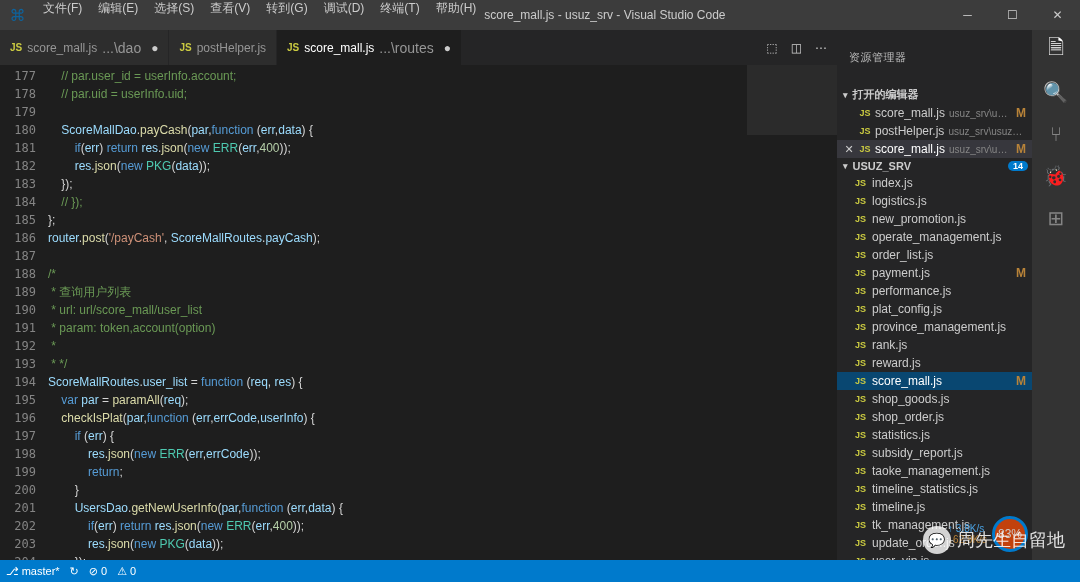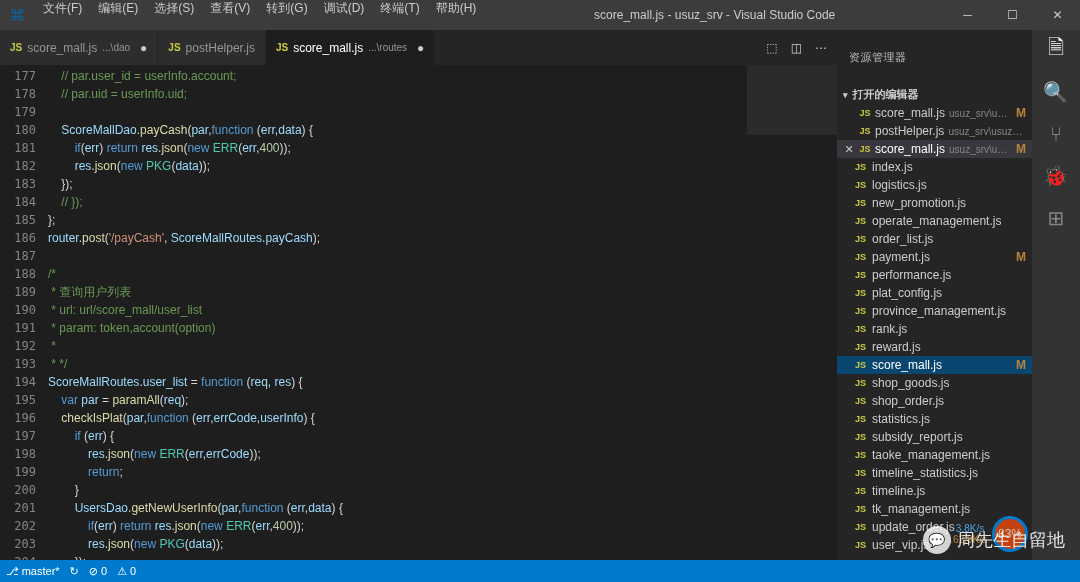--- a/index.html
+++ b/index.html
@@ -1,34 +1,34 @@
 <!DOCTYPE html>
 <html><head>
 <meta charset="utf-8">
 <style>
 * { margin: 0; padding: 0; box-sizing: border-box; }
 body { font-family: "Segoe UI", "Microsoft YaHei", sans-serif; font-size: 12px; background: #1e1e1e; color: #cccccc; overflow: hidden; width: 1080px; height: 582px; }
 .titlebar { height: 30px; background: #3c3c3c; display: flex; align-items: center; }
 .vsc-icon { width: 35px; display: flex; align-items: center; justify-content: center; color: #0e639c; font-size: 16px; }
 .menu { display: flex; }
 .menu-item { padding: 0 8px; height: 44px; line-height: 30px; cursor: pointer; }
-.title-center { flex: 1; text-align: center; color: #cccccc; }
+.title-center { flex: 1; color: #cccccc; }
 .win-controls { display: flex; }
 .win-btn { width: 45px; height: 30px; display: flex; align-items: center; justify-content: center; color: #cccccc; }
 
 .main-area { display: flex; height: 530px; }
 .editor-area { flex: 1; display: flex; flex-direction: column; position: relative; }
 .tab-bar { height: 35px; background: #252526; display: flex; align-items: center; justify-content: space-between; }
 .tabs { display: flex; height: 100%; }
 .tab { display: flex; align-items: center; padding: 0 10px; height: 100%; background: #2d2d2d; border-right: 1px solid #252526; gap: 5px; }
 .tab.active { background: #1e1e1e; }
 .tab .js-icon { color: #cbcb41; font-weight: bold; font-size: 10px; }
 .tab .tab-name { color: #ffffff; }
 .tab:not(.active) .tab-name { color: #969696; }
-.tab .tab-detail { color: #969696; font-size: 10px; }
+.tab .tab-detail { color: #969696; font-size: 14px; }
 .tab .close { color: #cccccc; margin-left: 5px; }
 .tab-actions { display: flex; gap: 13px; padding-right: 10px; color: #cccccc; }
 
 .editor-body { flex: 1; display: flex; background: #1e1e1e; overflow: hidden; position: relative; }
 .gutter { width: 48px; text-align: right; color: #858585; padding-right: 12px; font-family: Consolas, monospace; font-size: 12px; line-height: 18px; padding-top: 2px; }
 .code { flex: 1; font-family: Liberation Sans, sans-serif; font-size: 12px; line-height: 18px; white-space: pre; padding-top: 2px; color: #d4d4d4; }
 .minimap { width: 90px; background: #1e1e1e; position: relative; font-size: 1.5px; line-height: 2px; color: #5a5a5a; overflow: hidden; padding: 2px; }
 .minimap-slider { position: absolute; top: 0; left: 0; right: 0; height: 70px; background: rgba(121,121,121,0.15); }
 
 .c-comment { color: #6a9955; }
@@ -225,20 +225,24 @@
           <span class="path">usuz_srv\usuz_srv\...</span>
         </div>
         <div class="oe-item selected">
           <span class="close-x">✕</span>
           <span class="js-icon">JS</span>
           <span class="name">score_mall.js</span>
           <span class="path">usuz_srv\usuz_...</span>
           <span class="m-badge">M</span>
         </div>
       </div>
+    <div class="section-header tri down" style="position:relative;">
+      <span>USUZ_SRV</span>
+      <span style="position:absolute;right:4px;background:#007acc;color:#fff;font-size:9px;border-radius:8px;padding:0 5px;">14</span>
+    </div>
     <div class="file-list" id="file-list">
         <div class="file-item">
           <span class="js-icon">JS</span>
           <span class="name">index.js</span>
         </div>
         <div class="file-item">
           <span class="js-icon">JS</span>
           <span class="name">logistics.js</span>
         </div>
         <div class="file-item">

